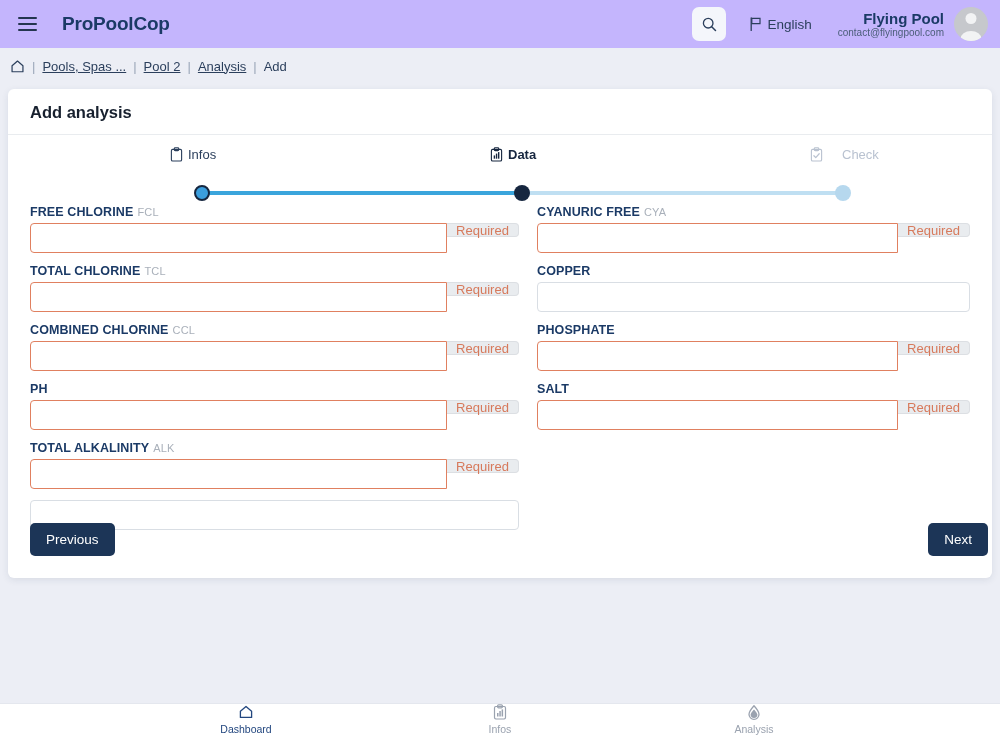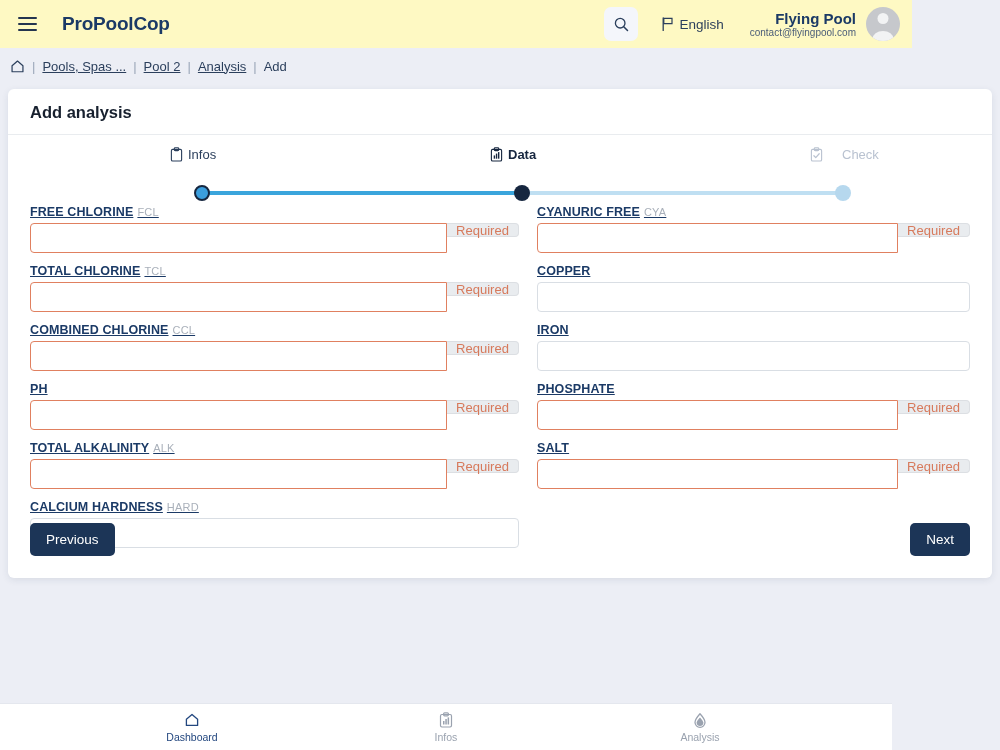--- a/index.html
+++ b/index.html
@@ -5,24 +5,24 @@
   * { box-sizing: border-box; margin: 0; padding: 0; }
   html, body {
     width: 1000px; height: 750px;
     background: #eceef5;
     font-family: "Liberation Sans", sans-serif;
     overflow: hidden;
   }
 
   
   .topbar {
-    height: 48px; width: 912px;
+    height: 48px; width: 1000px;
     display: flex; align-items: center;
     padding: 0 12px 0 18px;
-    background: #fef9c3;
+    background: #c4b5fd;
   }
   .hamburger { width: 22px; height: 16px; position: relative; cursor: pointer; flex: 0 0 auto; }
   .hamburger span {
     position: absolute; left: 0; width: 19px; height: 1.6px;
     background: #24354f; border-radius: 1px;
   }
   .hamburger span:nth-child(1) { top: 1px; }
   .hamburger span:nth-child(2) { top: 7px; }
   .hamburger span:nth-child(3) { top: 13px; }
 
@@ -123,21 +123,21 @@
   
   .form-grid {
     display: grid; grid-template-columns: 489px 1fr;
     column-gap: 18px;
     padding: 0 22px; margin-top: 6px;
   }
   .col { display: flex; flex-direction: column; }
   .field { margin-bottom: 11px; }
   .field-label {
     font-size: 12.5px; font-weight: bold; color: #1b3a66;
-    margin-bottom: 4px; letter-spacing: 0.1px; text-decoration: underline;
+    margin-bottom: 4px; letter-spacing: 0.1px;
   }
   .field-abbr {
     font-size: 11px; font-weight: normal; color: #a9b0ba;
     margin-left: 4px; letter-spacing: 0.2px;
   }
   .input-group { display: flex; height: 30px; }
   .input-group input {
     flex: 1 1 auto; min-width: 0; height: 30px;
     border: 1px solid #d9dee4; border-radius: 4px;
     background: #fff; outline: none;
@@ -151,36 +151,36 @@
     display: flex; align-items: center; justify-content: center;
     width: 72px; height: 14px; flex: 0 0 72px;
     background: #e9ecef; border: 1px solid #dcdfe3; border-left: none;
     border-radius: 0 4px 4px 0;
     font-size: 13px; color: #d77a5c;
   }
 
   
   .card-footer {
     position: absolute; left: 0; right: 0; bottom: 0;
-    padding: 0 22px 22px 22px;
+    padding: 0 4px 22px 22px;
     display: flex; align-items: center; justify-content: space-between;
   }
   .btn {
     background: #1c3557; color: #ffffff;
     border: none; border-radius: 5px;
     padding: 9px 16px; font-size: 13.5px;
     font-family: "Liberation Sans", sans-serif;
     cursor: pointer;
   }
 
   
   .bottom-nav {
-    position: absolute; left: 0; bottom: 0; width: 892px; height: 47px;
+    position: absolute; left: 0; bottom: 0; width: 1000px; height: 47px;
     background: #ffffff; border-top: 1px solid #e4e7ee;
-    display: flex; align-items: center; justify-content: center; gap: 0;
+    display: flex; justify-content: center; gap: 0;
   }
   .nav-item {
     width: 127px; display: flex; flex-direction: column;
     align-items: center; gap: 3px; cursor: pointer;
   }
   .nav-label { font-size: 10.5px; }
   .nav-item.active .nav-label { color: #23477f; }
   .nav-item .nav-label { color: #9aa2af; }
   .nav-spacer { width: 127px; }
 </style>
@@ -323,23 +323,20 @@
         <div class="field-label">
           <span>TOTAL ALKALINITY</span><span class="field-abbr">ALK</span>
         </div>
         <div class="input-group req">
           <input type="text" value="" style="">
           <div class="addon">Required</div>
         </div>
       </div>
 
       <div class="field">
-        <div class="field-label">
-          <span>CALCIUM HARDNESS</span><span class="field-abbr">HARD</span>
-        </div>
         <div class="input-group">
           <input type="text" value="" style="">
         </div>
       </div>
 
     </div>
 
     <div class="col">
 
       <div class="field">
@@ -354,28 +351,20 @@
 
       <div class="field">
         <div class="field-label">
           <span>COPPER</span><span class="field-abbr"></span>
         </div>
         <div class="input-group">
           <input type="text" value="" style="">
         </div>
       </div>
 
-      <div class="field">
-        <div class="field-label">
-          <span>IRON</span><span class="field-abbr"></span>
-        </div>
-        <div class="input-group">
-          <input type="text" value="" style="">
-        </div>
-      </div>
 
       <div class="field">
         <div class="field-label">
           <span>PHOSPHATE</span><span class="field-abbr"></span>
         </div>
         <div class="input-group req">
           <input type="text" value="" style="">
           <div class="addon">Required</div>
         </div>
       </div>

